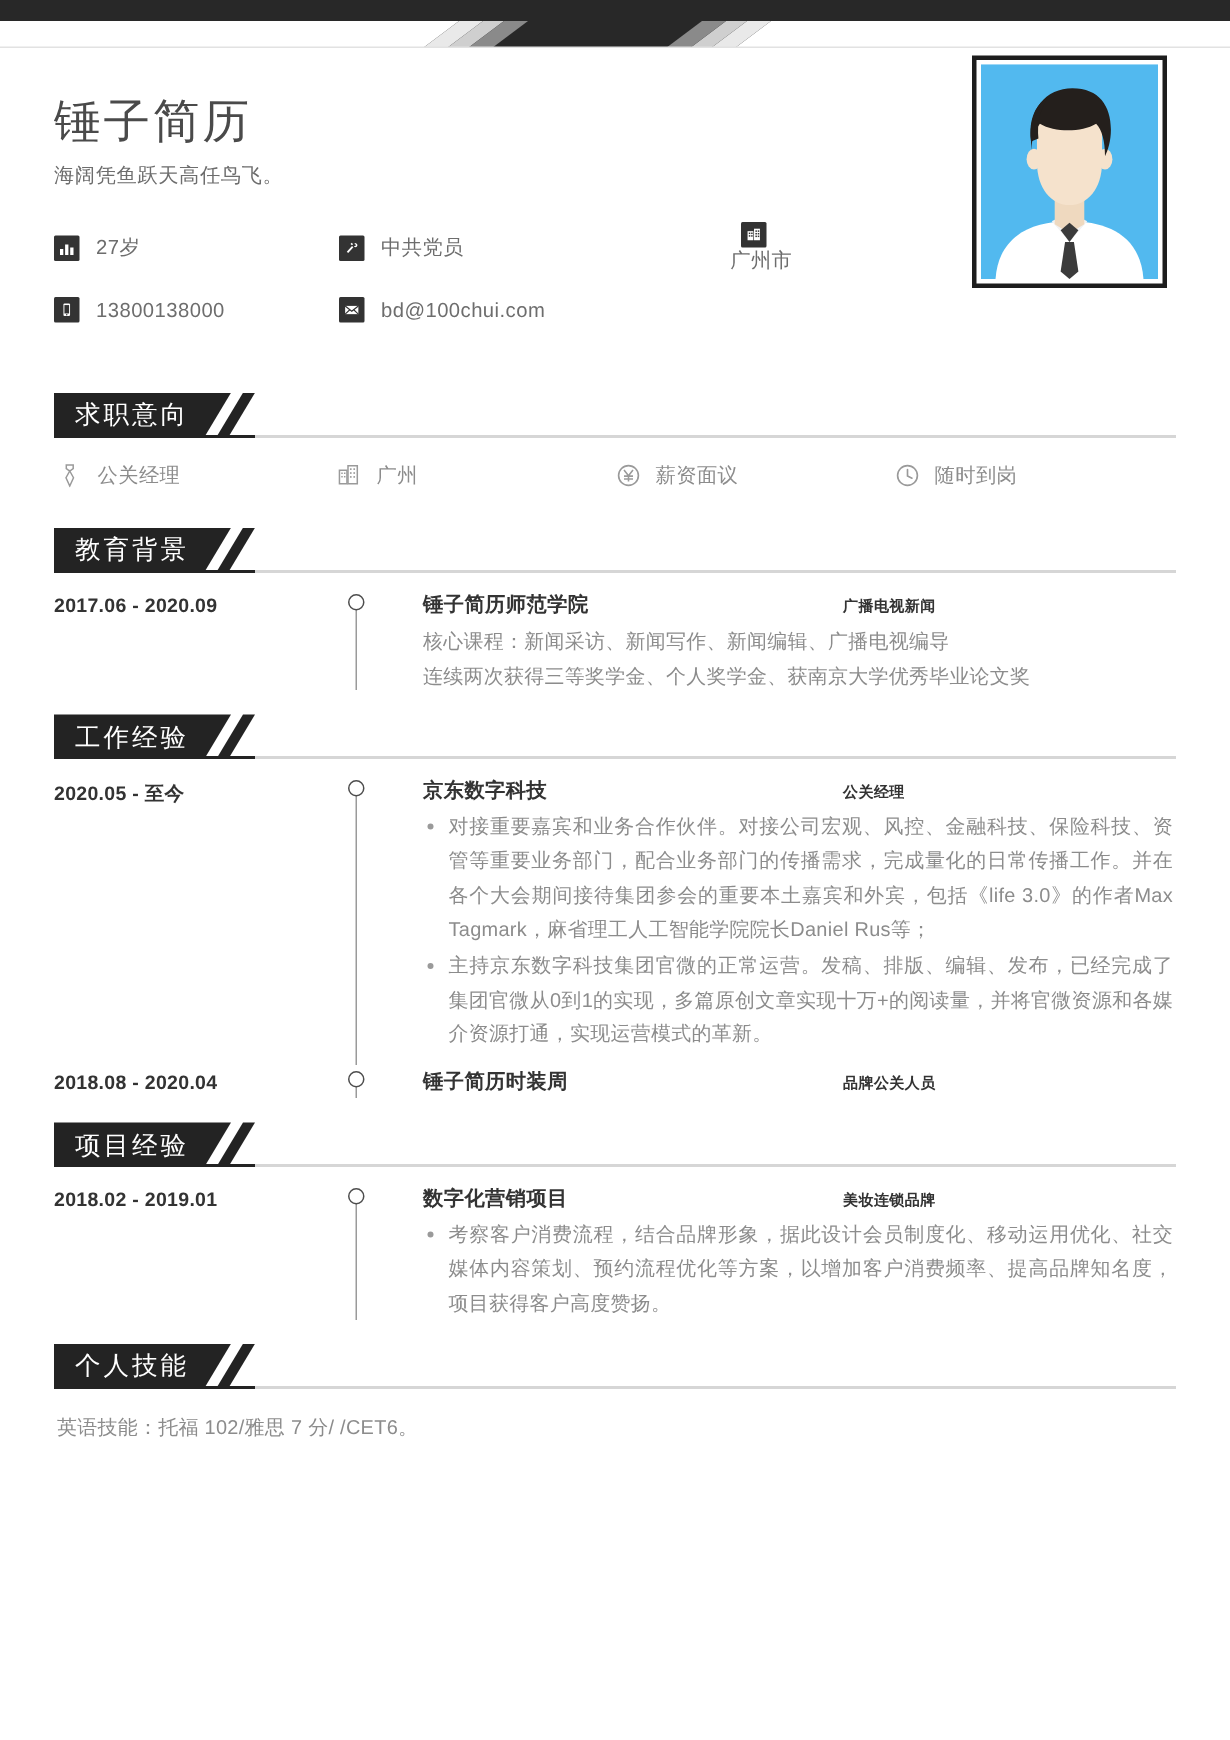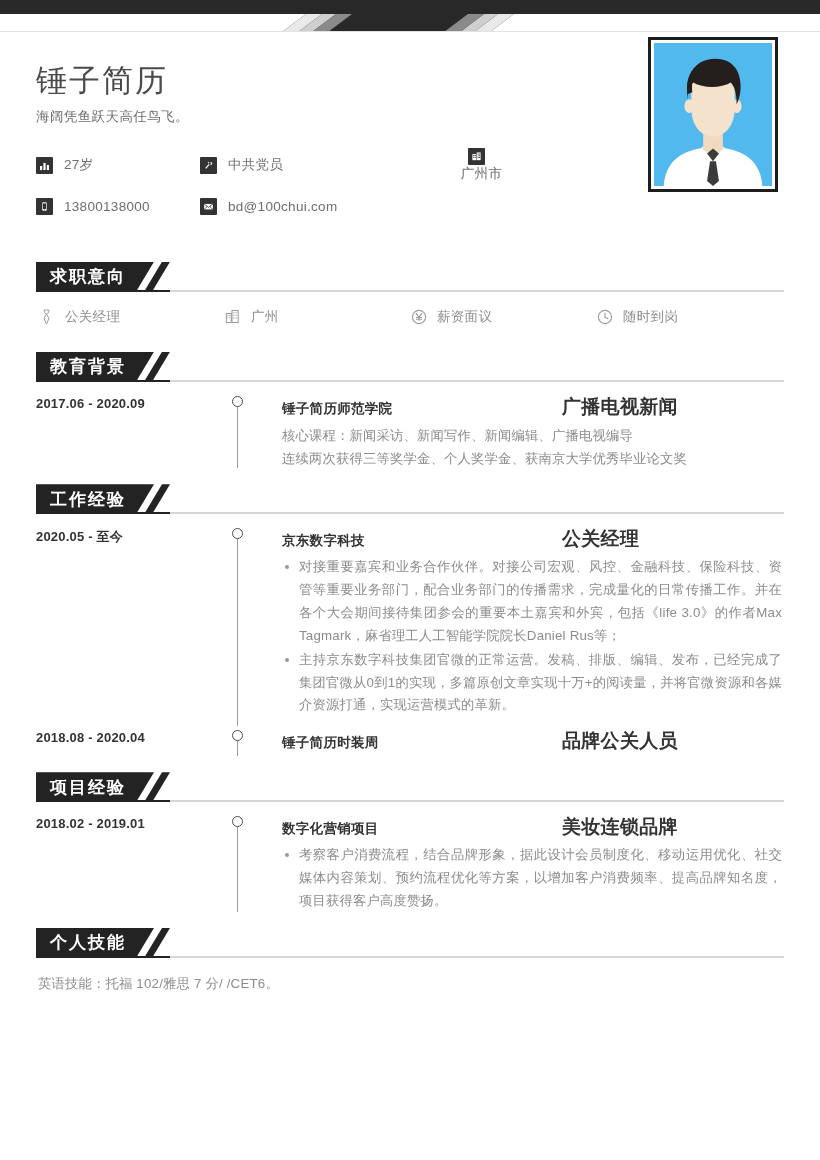--- a/index.html
+++ b/index.html
@@ -57,21 +57,21 @@
   .contact-row {
     display: flex;
     align-items: center;
     margin-bottom: 15px;
   }
   .contact-item {
     display: flex;
     align-items: center;
     flex: 0 0 auto;
   }
-  .contact-item.c1 { width: 164px; }
+  .contact-item.c1 { width: 190px; }
   .contact-item.c2 { width: 196px; }
   .contact-item.c3 { width: 160px; flex-direction: column; }
   .ibox {
     width: 17px; height: 17px;
     background: #333333;
     border-radius: 1px;
     display: inline-flex;
     align-items: center;
     justify-content: center;
     flex: 0 0 auto;
@@ -111,21 +111,21 @@
     height: 30px;
     margin-top: 14px;
   }
   .sec-head .tab {
     position: absolute;
     left: 0; top: 0;
     height: 30px;
     background: #232323;
     color: #ffffff;
     font-size: 17px;
-    font-weight: bold;
+    font-weight: normal;
     letter-spacing: 2px;
     display: flex;
     align-items: center;
     padding: 0 28px 0 14px;
     -webkit-clip-path: polygon(0 0, 100% 0, calc(100% - 18px) 100%, 0 100%);
     clip-path: polygon(0 0, 100% 0, calc(100% - 18px) 100%, 0 100%);
   }
   .sec-head .slash {
     position: absolute;
     top: 0;
@@ -224,21 +224,21 @@
   }
   .entry .org {
     font-size: 13.5px;
     font-weight: bold;
     color: #333333;
     letter-spacing: .3px;
     width: 280px;
     flex: 0 0 280px;
   }
   .entry .role {
-    font-size: 19px;
+    font-size: 10px;
     font-weight: bold;
     color: #333333;
     letter-spacing: .3px;
   }
   .entry .plain {
     font-size: 13.3px;
     color: #8c8c8c;
     line-height: 1.75;
     letter-spacing: .2px;
   }

